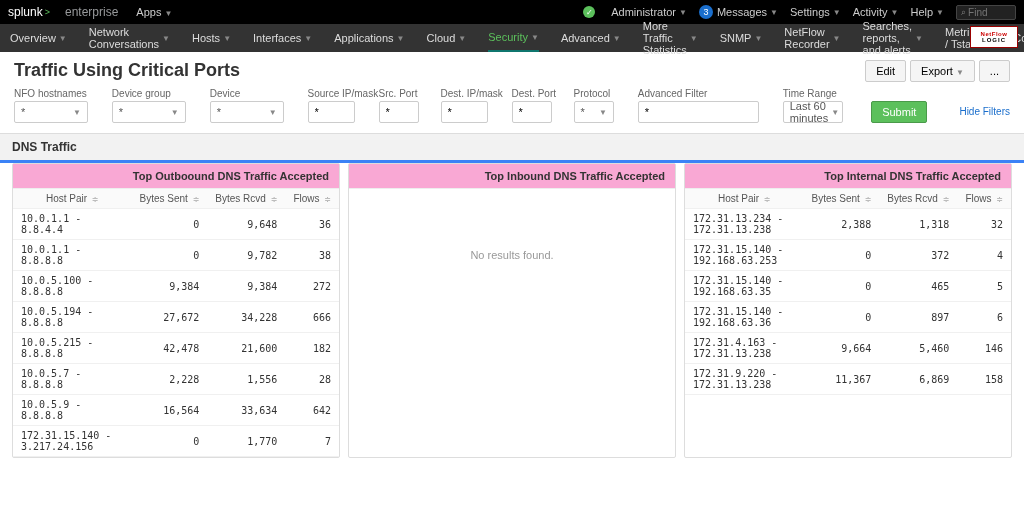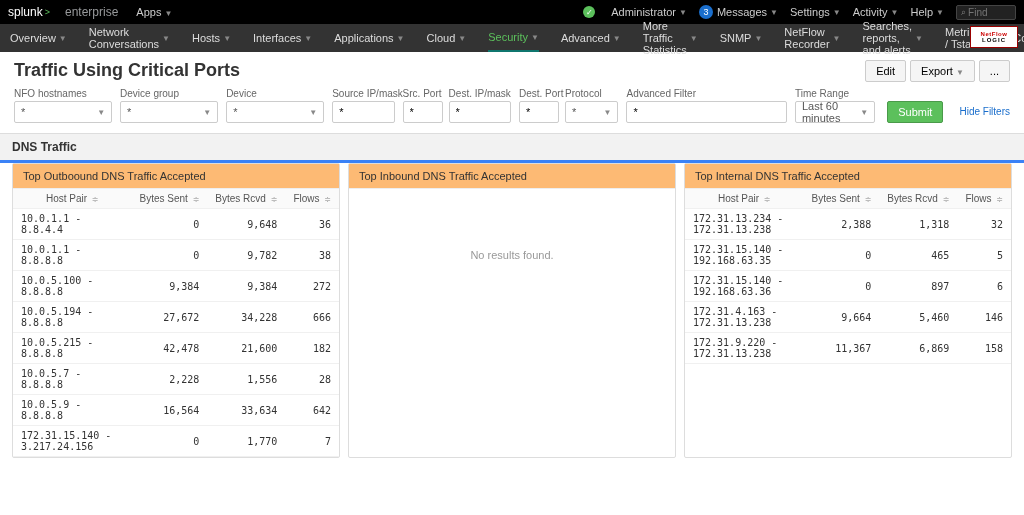--- a/index.html
+++ b/index.html
@@ -26,33 +26,33 @@
 .navbar .logo { position: absolute; right: 6px; top: 2px; width: 48px; height: 22px; background: #fff; border: 1px solid #900; font-size: 6px; display: flex; flex-direction: column; align-items: center; justify-content: center; line-height: 1; }
 .navbar .logo .l1 { color: #c00; font-weight: bold; letter-spacing: 0.5px; }
 .navbar .logo .l2 { color: #000; font-weight: bold; letter-spacing: 1px; }
 
 .title-row { display: flex; align-items: flex-start; padding: 8px 14px 4px; }
 .title-row h1 { font-size: 18px; font-weight: 600; color: #333; }
 .title-row .spacer { flex: 1; }
 .btn { border: 1px solid #ccc; background: #f5f5f5; padding: 4px 10px; font-size: 11px; border-radius: 2px; cursor: pointer; margin-left: 4px; }
 .btn.green { background: #5cc05c; color: #fff; border-color: #4a9a4a; }
 
-.controls { display: flex; gap: 8px; padding: 2px 14px 10px; align-items: flex-start; flex-wrap: nowrap; }
+.controls { display: flex; gap: 24px; padding: 2px 14px 10px; align-items: flex-start; flex-wrap: nowrap; }
 .ctrl { display: flex; flex-direction: column; min-width: 38px; }
 .ctrl label { font-size: 10px; color: #666; margin-bottom: 2px; white-space: nowrap; }
 .dd { border: 1px solid #ccc; background: #fff; border-radius: 2px; height: 22px; display: flex; align-items: center; padding: 0 6px; min-width: 40px; cursor: pointer; justify-content: space-between; }
 .dd .dv { font-size: 11px; color: #555; }
 .txt { border: 1px solid #ccc; border-radius: 2px; height: 22px; padding: 0 6px; font-size: 11px; min-width: 40px; outline: none; }
 .hide-filters { font-size: 10px; color: #1a6ecc; cursor: pointer; margin-left: 8px; align-self: center; padding-top: 12px; }
 
 .panel-title { background: #f2f2f2; padding: 6px 12px; font-size: 12px; font-weight: 600; border-top: 1px solid #ddd; border-bottom: 3px solid #3b82f6; }
 
 .row3 { display: flex; gap: 8px; padding: 0 12px 10px; }
 .card { flex: 1; border: 1px solid #ddd; border-radius: 2px; background: #fff; min-width: 0; }
-.card-h { padding: 6px 10px; font-size: 11px; font-weight: 400; background: #fdba74; border-bottom: 1px solid #eee; }
+.card-h { padding: 6px 10px; font-size: 11px; font-weight: 700; background: #f9a8d4; border-bottom: 1px solid #eee; text-align: right; }
 .card-b { padding: 0; }
 .no-results { padding: 60px 0; text-align: center; color: #999; font-size: 11px; }
 
 table { width: 100%; border-collapse: collapse; font-size: 10px; }
 th, td { padding: 4px 8px; text-align: left; border-bottom: 1px solid #f0f0f0; }
 th { color: #555; font-weight: 500; background: #fafafa; cursor: pointer; white-space: nowrap; text-align: center; }
 th .sort { font-size: 8px; color: #aaa; margin-left: 2px; }
 td { color: #333; font-family: "Lucida Console", Monaco, monospace; font-size: 10px; }
 .r { text-align: right; }
 </style>
@@ -318,20 +318,26 @@
             </tr>
           </thead>
           <tbody>
             <tr>
               <td>172.31.13.234 - 172.31.13.238</td>
               <td class="r">2,388</td>
               <td class="r">1,318</td>
               <td class="r">32</td>
             </tr>
             <tr>
+              <td>172.31.15.140 - 192.168.63.253</td>
+              <td class="r">0</td>
+              <td class="r">372</td>
+              <td class="r">4</td>
+            </tr>
+            <tr>
               <td>172.31.15.140 - 192.168.63.35</td>
               <td class="r">0</td>
               <td class="r">465</td>
               <td class="r">5</td>
             </tr>
             <tr>
               <td>172.31.15.140 - 192.168.63.36</td>
               <td class="r">0</td>
               <td class="r">897</td>
               <td class="r">6</td>

